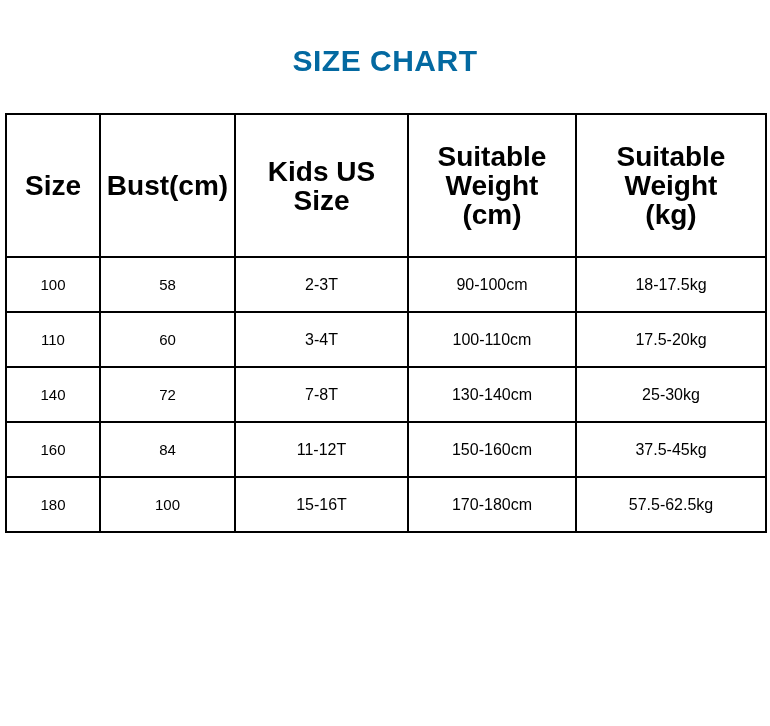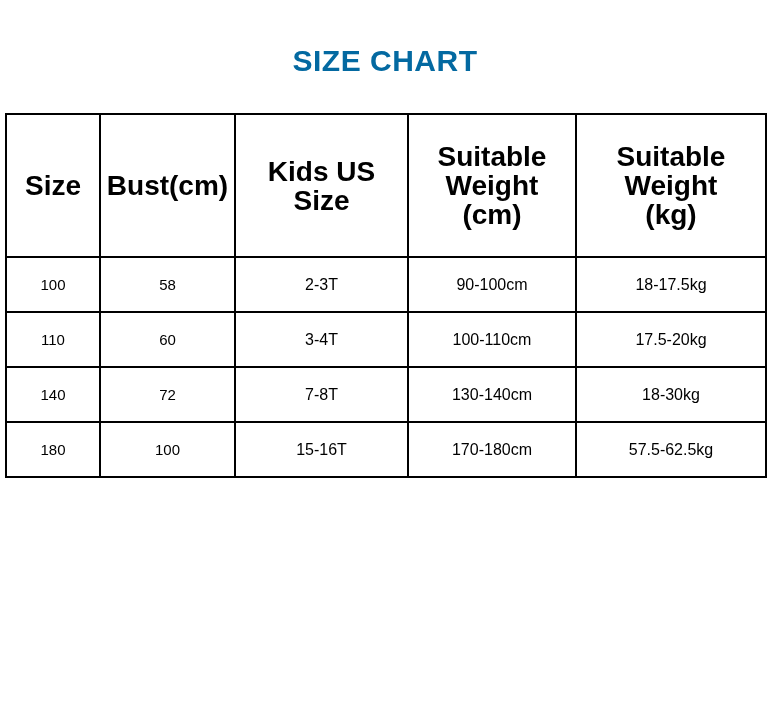--- a/index.html
+++ b/index.html
@@ -131,21 +131,28 @@
           <td class="col-bust">60</td>
           <td class="col-us">3-4T</td>
           <td class="col-height">100-110cm</td>
           <td class="col-weight">17.5-20kg</td>
         </tr>
         <tr>
           <td class="col-size">140</td>
           <td class="col-bust">72</td>
           <td class="col-us">7-8T</td>
           <td class="col-height">130-140cm</td>
-          <td class="col-weight">18-30kg</td>
+          <td class="col-weight">25-30kg</td>
+        </tr>
+        <tr>
+          <td class="col-size">160</td>
+          <td class="col-bust">84</td>
+          <td class="col-us">11-12T</td>
+          <td class="col-height">150-160cm</td>
+          <td class="col-weight">37.5-45kg</td>
         </tr>
         <tr>
           <td class="col-size">180</td>
           <td class="col-bust">100</td>
           <td class="col-us">15-16T</td>
           <td class="col-height">170-180cm</td>
           <td class="col-weight">57.5-62.5kg</td>
         </tr>
 
       </tbody>

